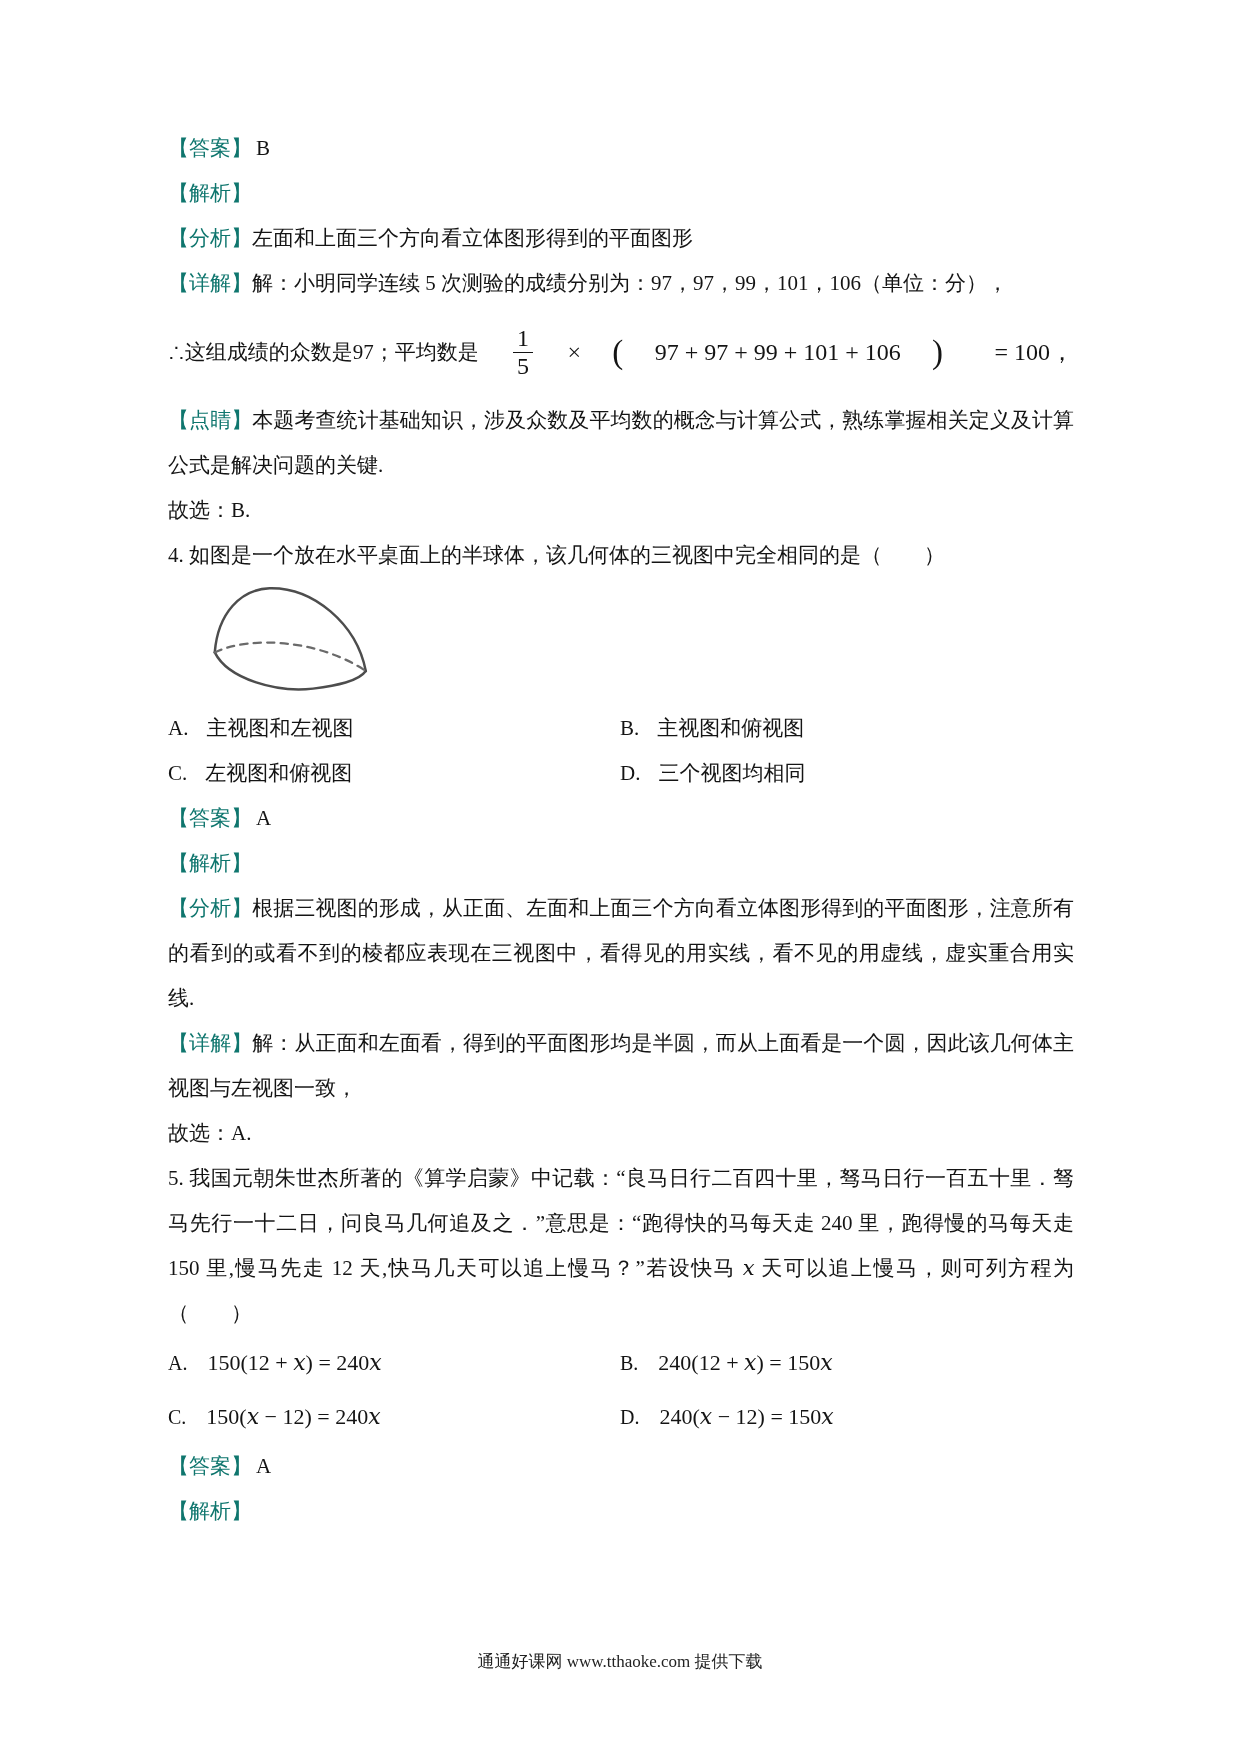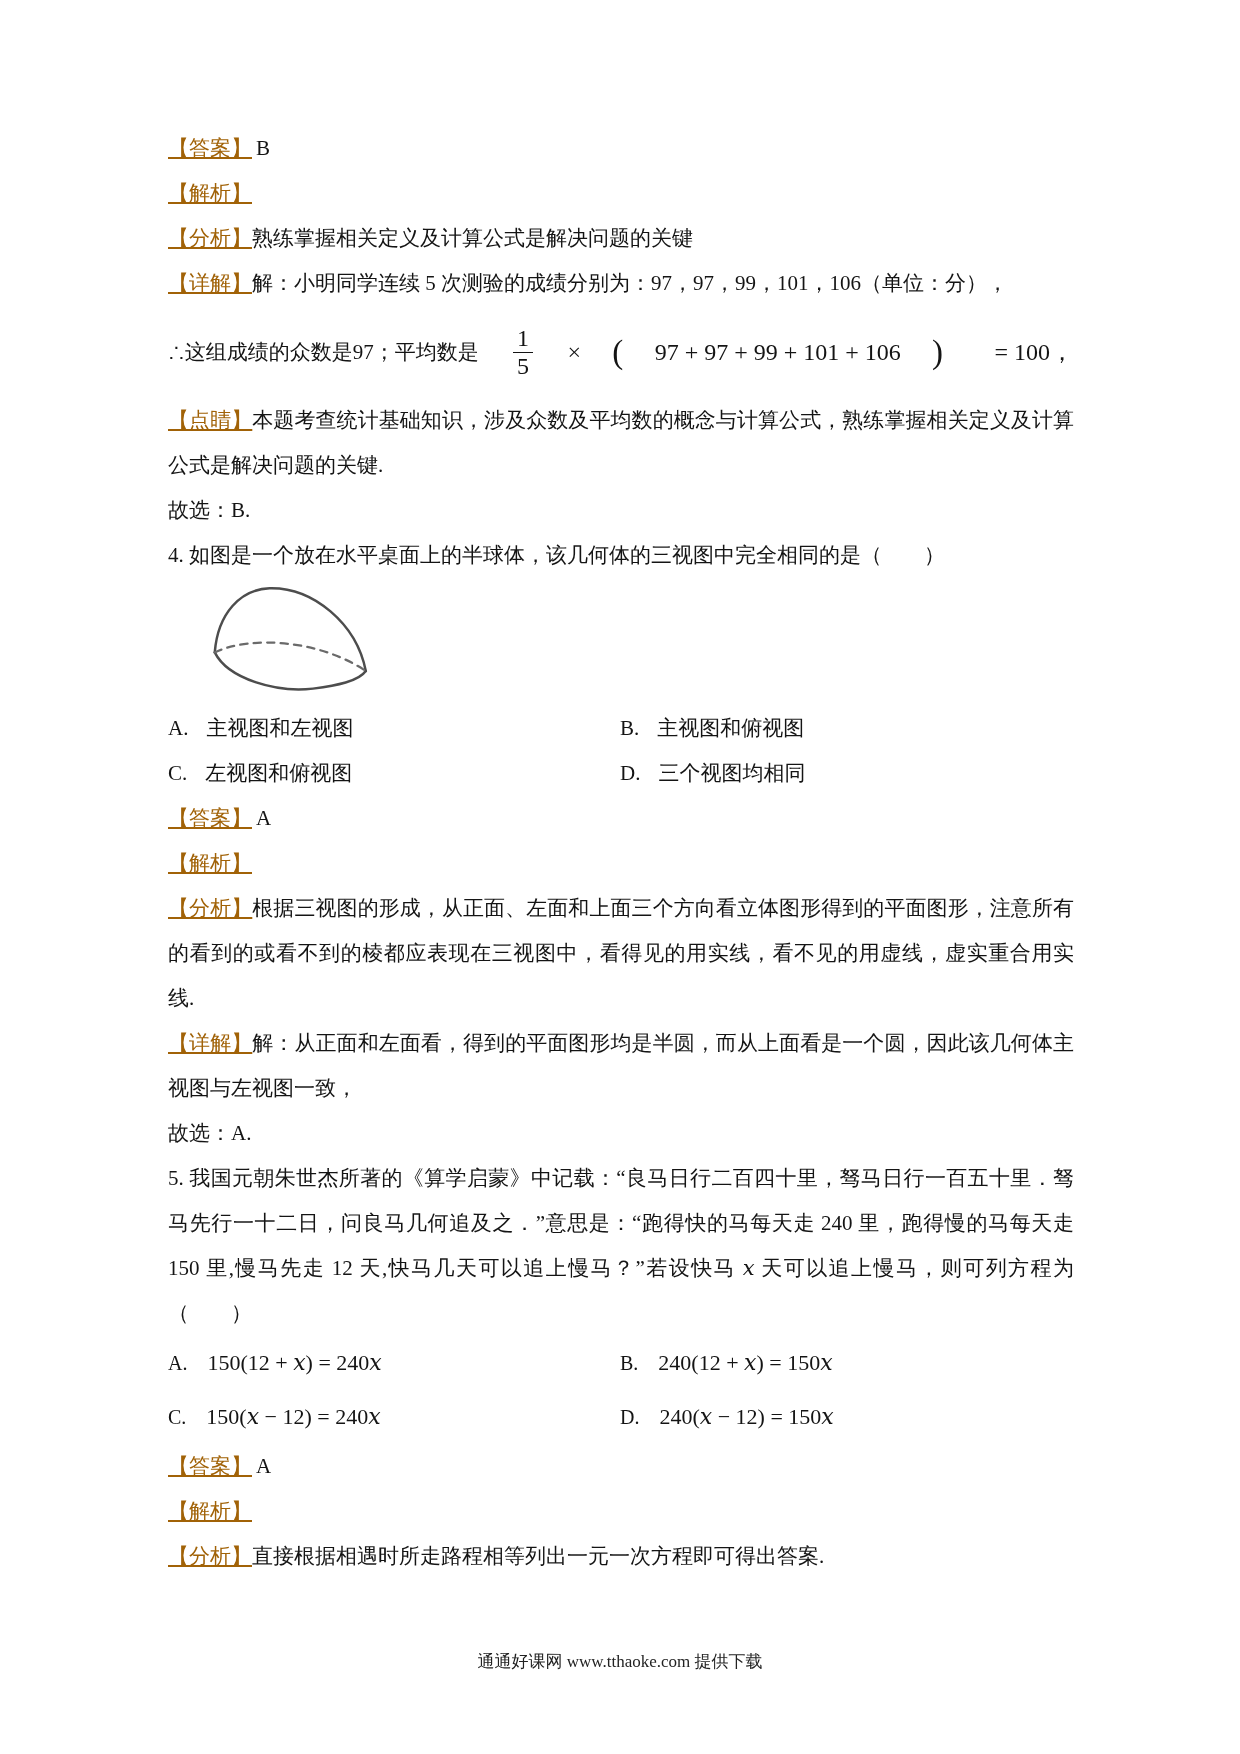--- a/index.html
+++ b/index.html
@@ -7,21 +7,21 @@
     width:1240px;height:1754px;background:#ffffff;position:relative;overflow:hidden;
     font-family:"Liberation Serif","DejaVu Serif",serif;
     color:#141414;
   }
   .content{
     position:absolute;left:168px;top:126px;width:906px;
     font-size:21px;line-height:45px;
     text-align:justify;
   }
   .para{margin:0;}
-  .lbl{color:#a16207;text-decoration:underline;}
+  .lbl{color:#0f766e;}
   .ans-letter{font-family:"Liberation Serif",serif;padding-left:4px;}
   .formula-line{
     display:flex;align-items:center;height:92px;line-height:normal;justify-content:space-between;
   }
   .frac{
     display:inline-flex;flex-direction:column;align-items:center;
     margin:0 3px;vertical-align:middle;font-size:24px;line-height:1.1;
   }
   .frac .num{border-bottom:1.6px solid #141414;padding:0 4px;}
   .frac .den{padding:0 4px;}
@@ -45,21 +45,21 @@
     font-family:"Liberation Serif","DejaVu Serif",serif;
   }
 </style>
 </head>
 <body>
 
 <div class="content">
 
   <p class="para"><span class="lbl">【答案】</span><span class="ans-letter">B</span></p>
   <p class="para"><span class="lbl">【解析】</span></p>
-  <p class="para"><span class="lbl">【分析】</span><span>熟练掌握相关定义及计算公式是解决问题的关键</span></p>
+  <p class="para"><span class="lbl">【分析】</span><span>左面和上面三个方向看立体图形得到的平面图形</span></p>
   <p class="para"><span class="lbl">【详解】</span><span>解：小明同学连续 5 次测验的成绩分别为：97，97，99，101，106（单位：分），</span></p>
 
   <div class="formula-line">
     <span>∴这组成绩的众数是97；平均数是</span>
     <span class="frac">
       <span class="num">1</span>
       <span class="den">5</span>
     </span>
     <span class="mtail">×</span>
     <span class="mtail bigp">(</span>
@@ -98,17 +98,16 @@
 
   <div class="opt-grid-eq">
     <div><span class="key">A.</span><span class="eq">150(12 + 𝑥) = 240𝑥</span></div>
     <div><span class="key">B.</span><span class="eq">240(12 + 𝑥) = 150𝑥</span></div>
     <div><span class="key">C.</span><span class="eq">150(𝑥 − 12) = 240𝑥</span></div>
     <div><span class="key">D.</span><span class="eq">240(𝑥 − 12) = 150𝑥</span></div>
   </div>
 
   <p class="para"><span class="lbl">【答案】</span><span class="ans-letter">A</span></p>
   <p class="para"><span class="lbl">【解析】</span></p>
-  <p class="para"><span class="lbl">【分析】</span><span>直接根据相遇时所走路程相等列出一元一次方程即可得出答案.</span></p>
 
 </div>
 
 <div class="footer">通通好课网  www.tthaoke.com 提供下载</div>
 
 </body></html>

